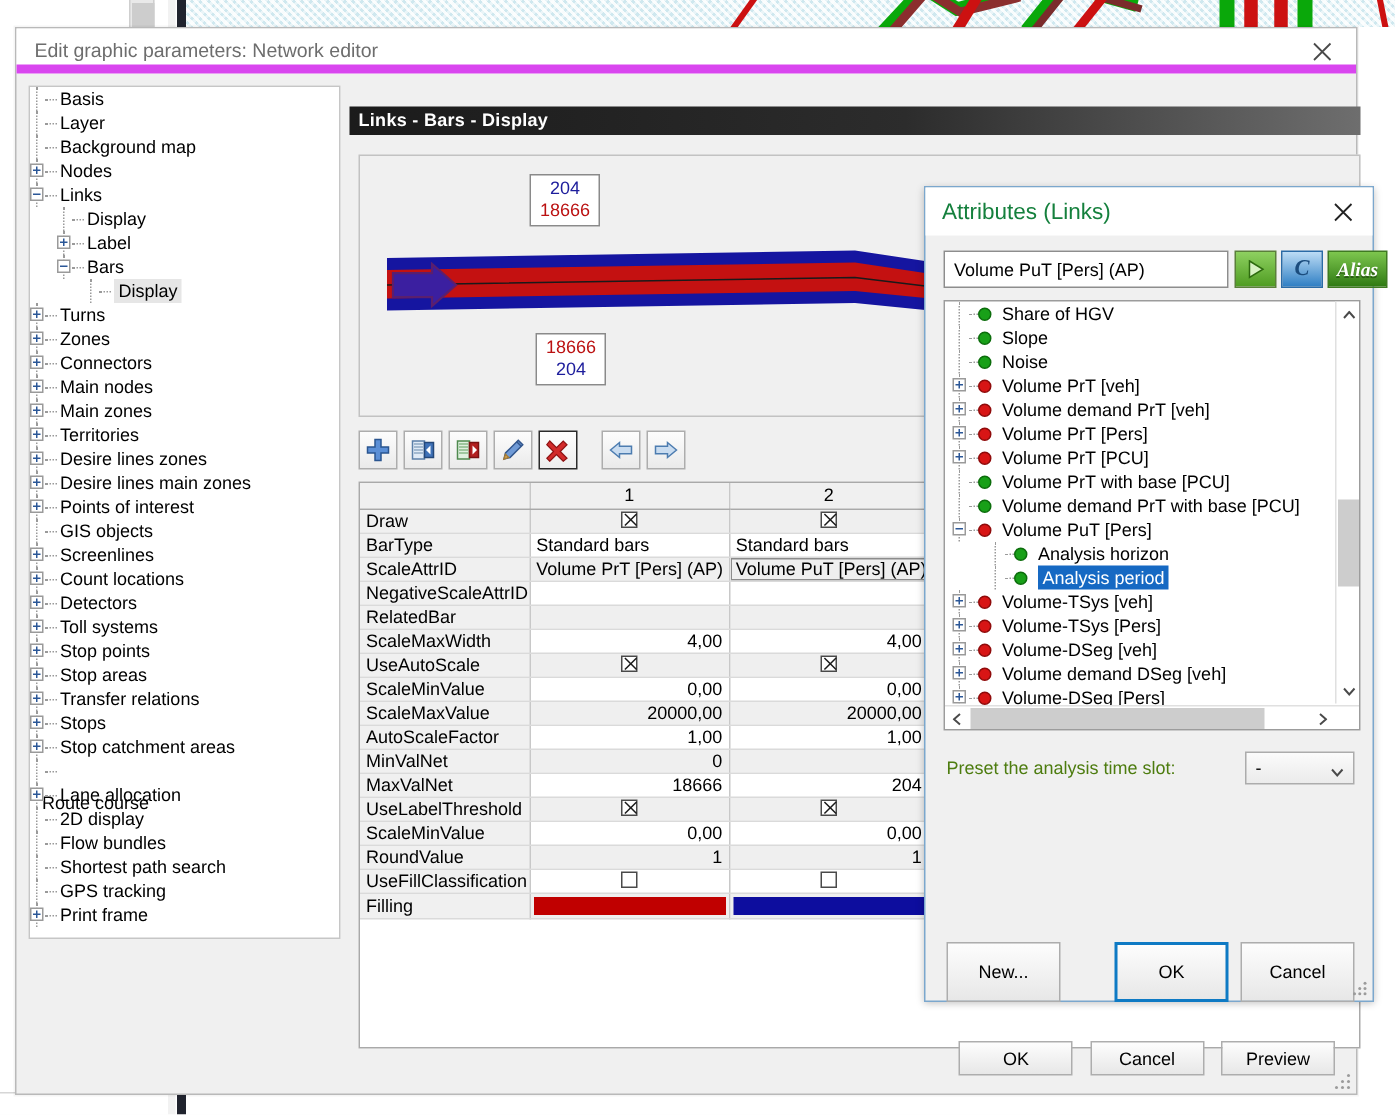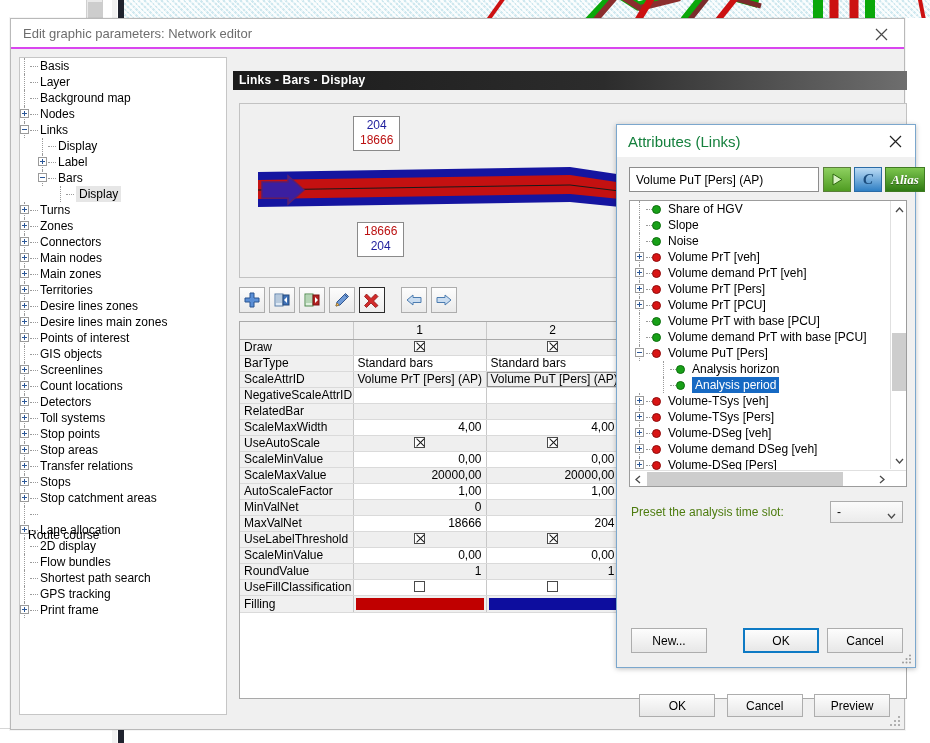--- a/index.html
+++ b/index.html
@@ -48,36 +48,36 @@
 
   
   #main-dialog {
     position: absolute; left: 10px; top: 18px; width: 895px; height: 712px;
     background: #f0f0f0;
     border: 1px solid #b9b9b9;
     box-shadow: 0 0 0 1px rgba(0,0,0,.04);
   }
   #main-titlebar {
     height: 30px; background: #ffffff; position: relative;
-    border-bottom: 2px solid #d946ef;
+    border-bottom: 6px solid #d946ef;
   }
   #main-title {
     position: absolute; left: 12px; top: 7px;
     font-size: 13px; color: #6d6d6d;
   }
   #main-close {
     position: absolute; right: 6px; top: 4px; width: 34px; height: 22px;
     display: flex; align-items: center; justify-content: center;
     color: #4a4a4a; font-size: 15px; cursor: pointer;
   }
   #main-close svg { display:block; }
 
   
   #tree-panel {
-    position: absolute; left: 8px; top: 38px; width: 208px; height: 658px;
+    position: absolute; left: 8px; top: 38px; width: 208px; height: 569px;
     background: #ffffff; border: 1px solid #c6c6c6;
     overflow: hidden;
   }
   .tree-row {
     position: relative; height: 16px; line-height: 16px;
     font-size: 12px; color: #000;
     white-space: nowrap;
   }
   .tree-row .tlabel { position: absolute; top: 0; }
   .tree-row .tdots {
@@ -261,21 +261,21 @@
   #preset-row { position: absolute; left: 14px; top: 376px; width: 272px; height: 24px; }
   #preset-label { position: absolute; left: 0; top: 4px; font-size: 12px; color: #4d7c0f; }
   #preset-select {
     position: absolute; right: 0; top: 0; width: 73px; height: 22px;
     background: linear-gradient(#fbfbfb,#ebebeb); border: 1px solid #acacac;
     font-size: 12px; padding-left: 6px; line-height: 20px; color: #000; cursor: pointer;
   }
   #preset-select .chev { position: absolute; right: 6px; top: 4px; color: #4a4a4a; font-size: 10px; }
 
   #attr-footer { position: absolute; left: 14px; bottom: 14px; width: 272px; height: 25px; }
-  #attr-footer .btn { position: absolute; top: 0; width: 76px; height: 25px; }
+  #attr-footer .btn { position: absolute; top: 0; width: 76px; height: 40px; }
   #attr-footer .btn.new { left: 0; }
   #attr-footer .btn.ok { left: 112px; }
   #attr-footer .btn.cancel { right: 0; }
   #attr-resize { position: absolute; right: 3px; bottom: 2px; width: 11px; height: 11px; }
   .grip-dot { fill: #9b9b9b; }
 </style>
 </head>
 <body>
 
 <div id="bg-map">

